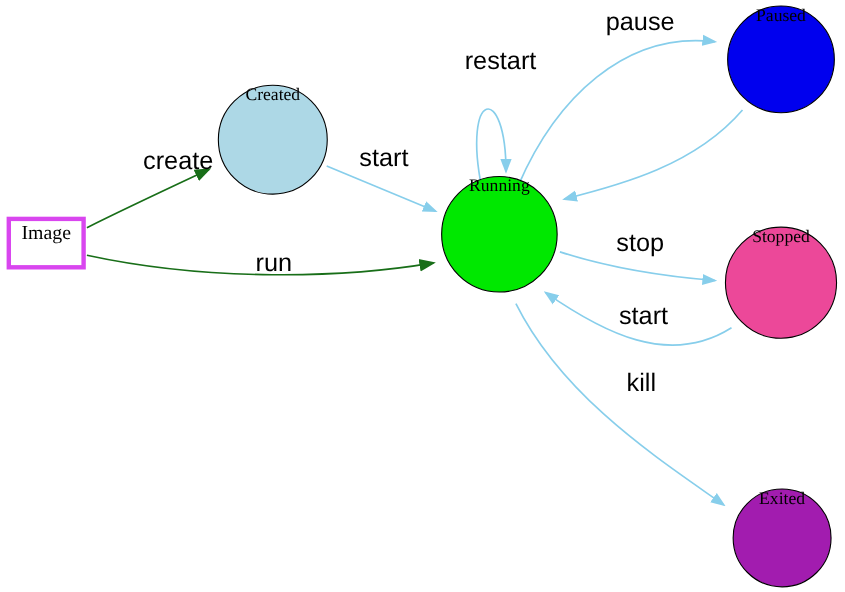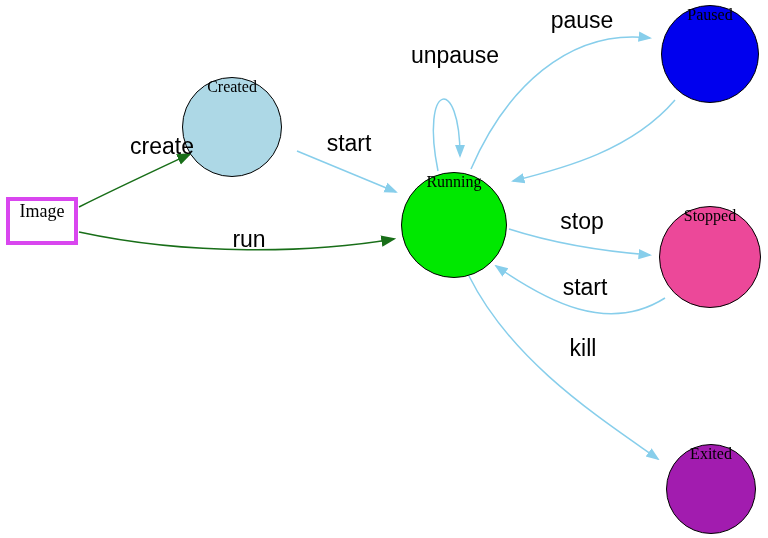--- a/index.html
+++ b/index.html
@@ -21,22 +21,22 @@
     display: flex;
     align-items: flex-start;
     justify-content: center;
     font-family: "Liberation Serif", serif;
     color: #000000;
     text-align: center;
     box-sizing: border-box;
   }
   .node.circle { border-radius: 50%; border: 1.6px solid #000000; font-size: 16px; }
   .node-image   { left: 6px;   top: 197px; width: 72px;  height: 48px;  background: #ffffff; border: 4px solid #d946ef; font-size: 18px; }
-  .node-created { left: 182px; top: 77px;  width: 100px; height: 100px; background: #add8e6; }
-  .node-running { left: 401px; top: 172px; width: 106px; height: 106px; background: #00e800; }
+  .node-created { left: 198px; top: 77px;  width: 100px; height: 100px; background: #add8e6; }
+  .node-running { left: 401px; top: 160px; width: 106px; height: 106px; background: #00e800; }
   .node-paused  { left: 661px; top: 5px;   width: 98px;  height: 98px;  background: #0000ee; }
   .node-stopped { left: 659px; top: 206px; width: 102px; height: 102px; background: #ec4899; }
   .node-exited  { left: 666px; top: 444px; width: 90px;  height: 90px;  background: #a21caf; }
   .edge-label {
     position: absolute;
     transform: translate(-50%, -50%);
     font-family: "Liberation Sans", sans-serif;
     font-size: 23px;
     color: #000000;
     white-space: nowrap;
@@ -105,19 +105,19 @@
     <span>Stopped</span>
   </div>
 
   <div class="node circle node-exited">
     <span>Exited</span>
   </div>
 
   <div class="edge-label lbl-create">create</div>
   <div class="edge-label lbl-run">run</div>
   <div class="edge-label lbl-start1">start</div>
-  <div class="edge-label lbl-restart">unpause</div>
+  <div class="edge-label lbl-restart">restart</div>
   <div class="edge-label lbl-pause">pause</div>
   <div class="edge-label lbl-stop">stop</div>
   <div class="edge-label lbl-start2">start</div>
   <div class="edge-label lbl-kill">kill</div>
 
 </div>
 
 </body></html>

